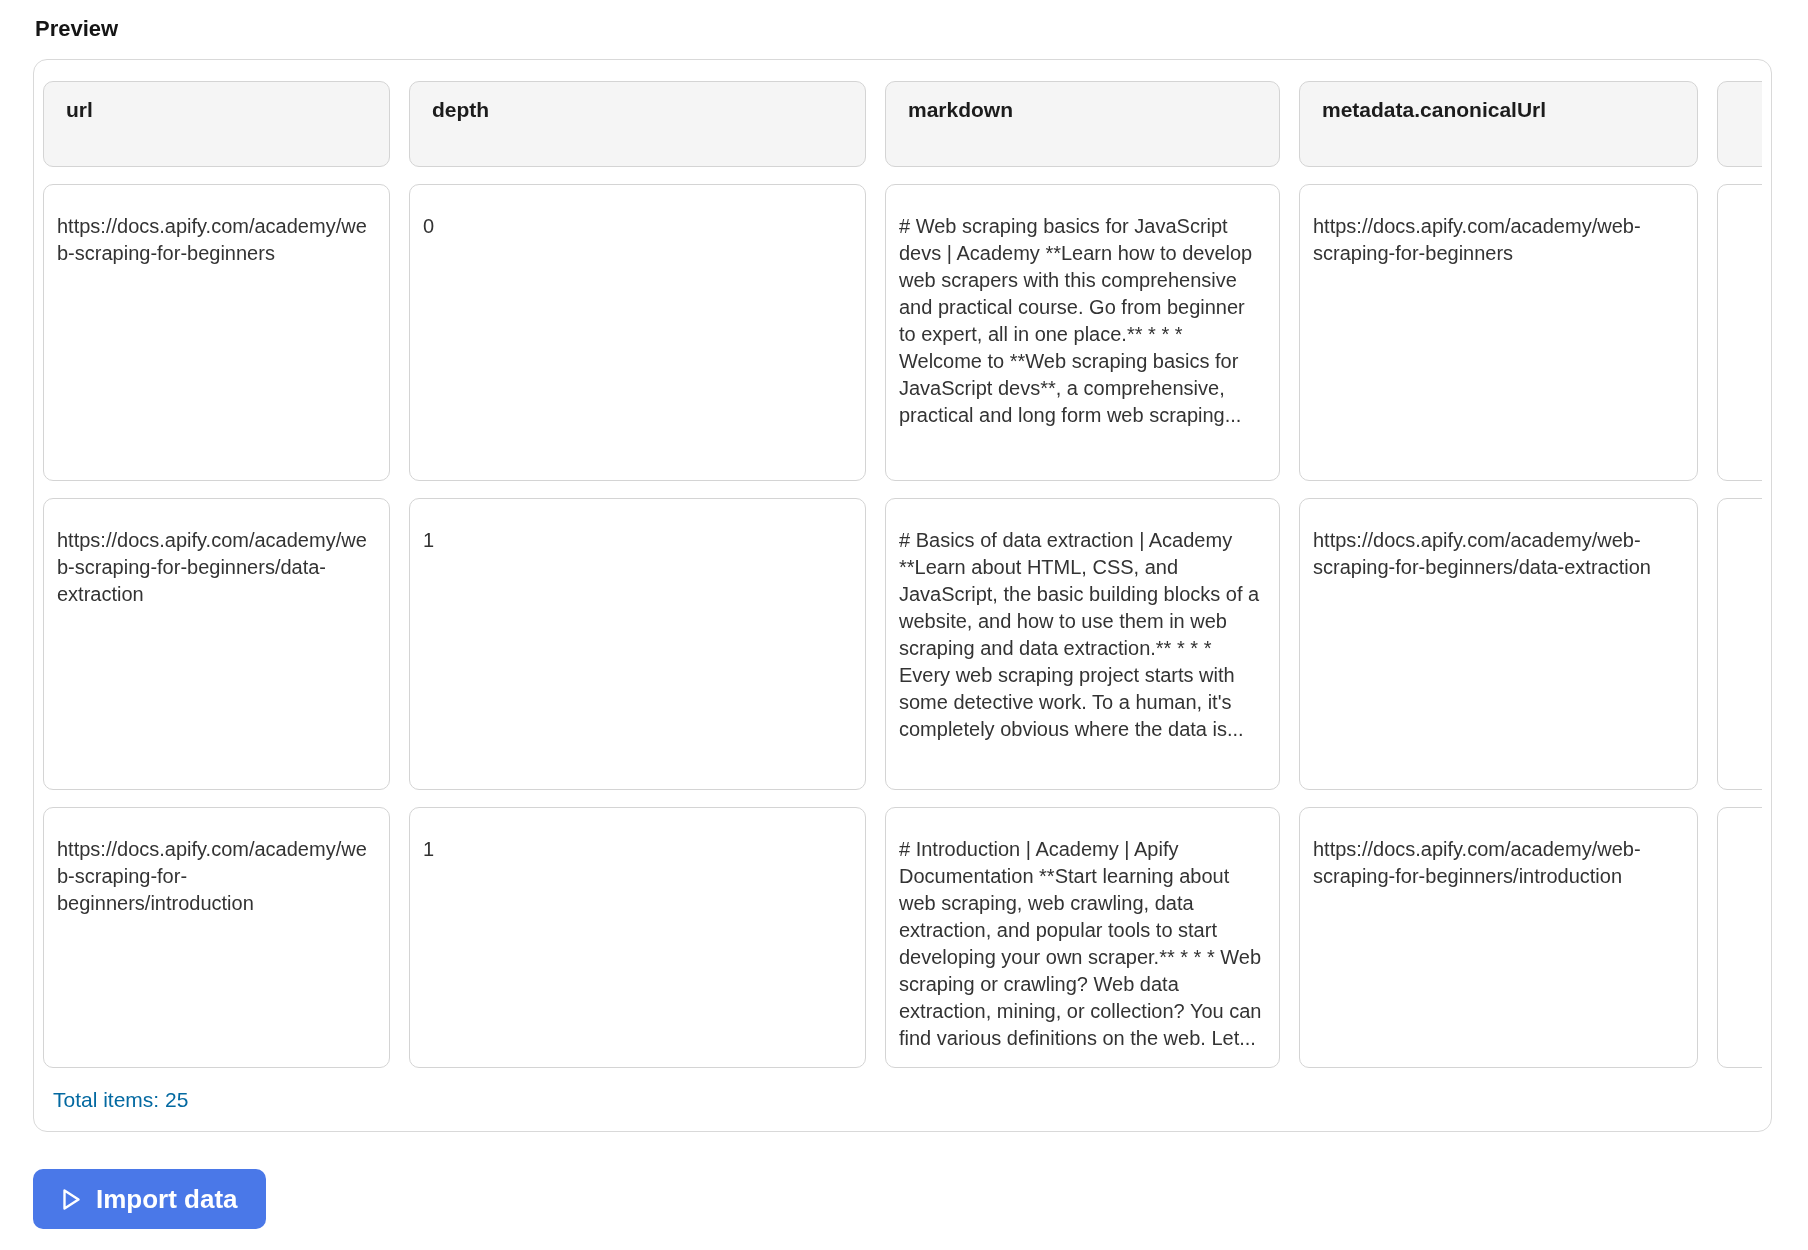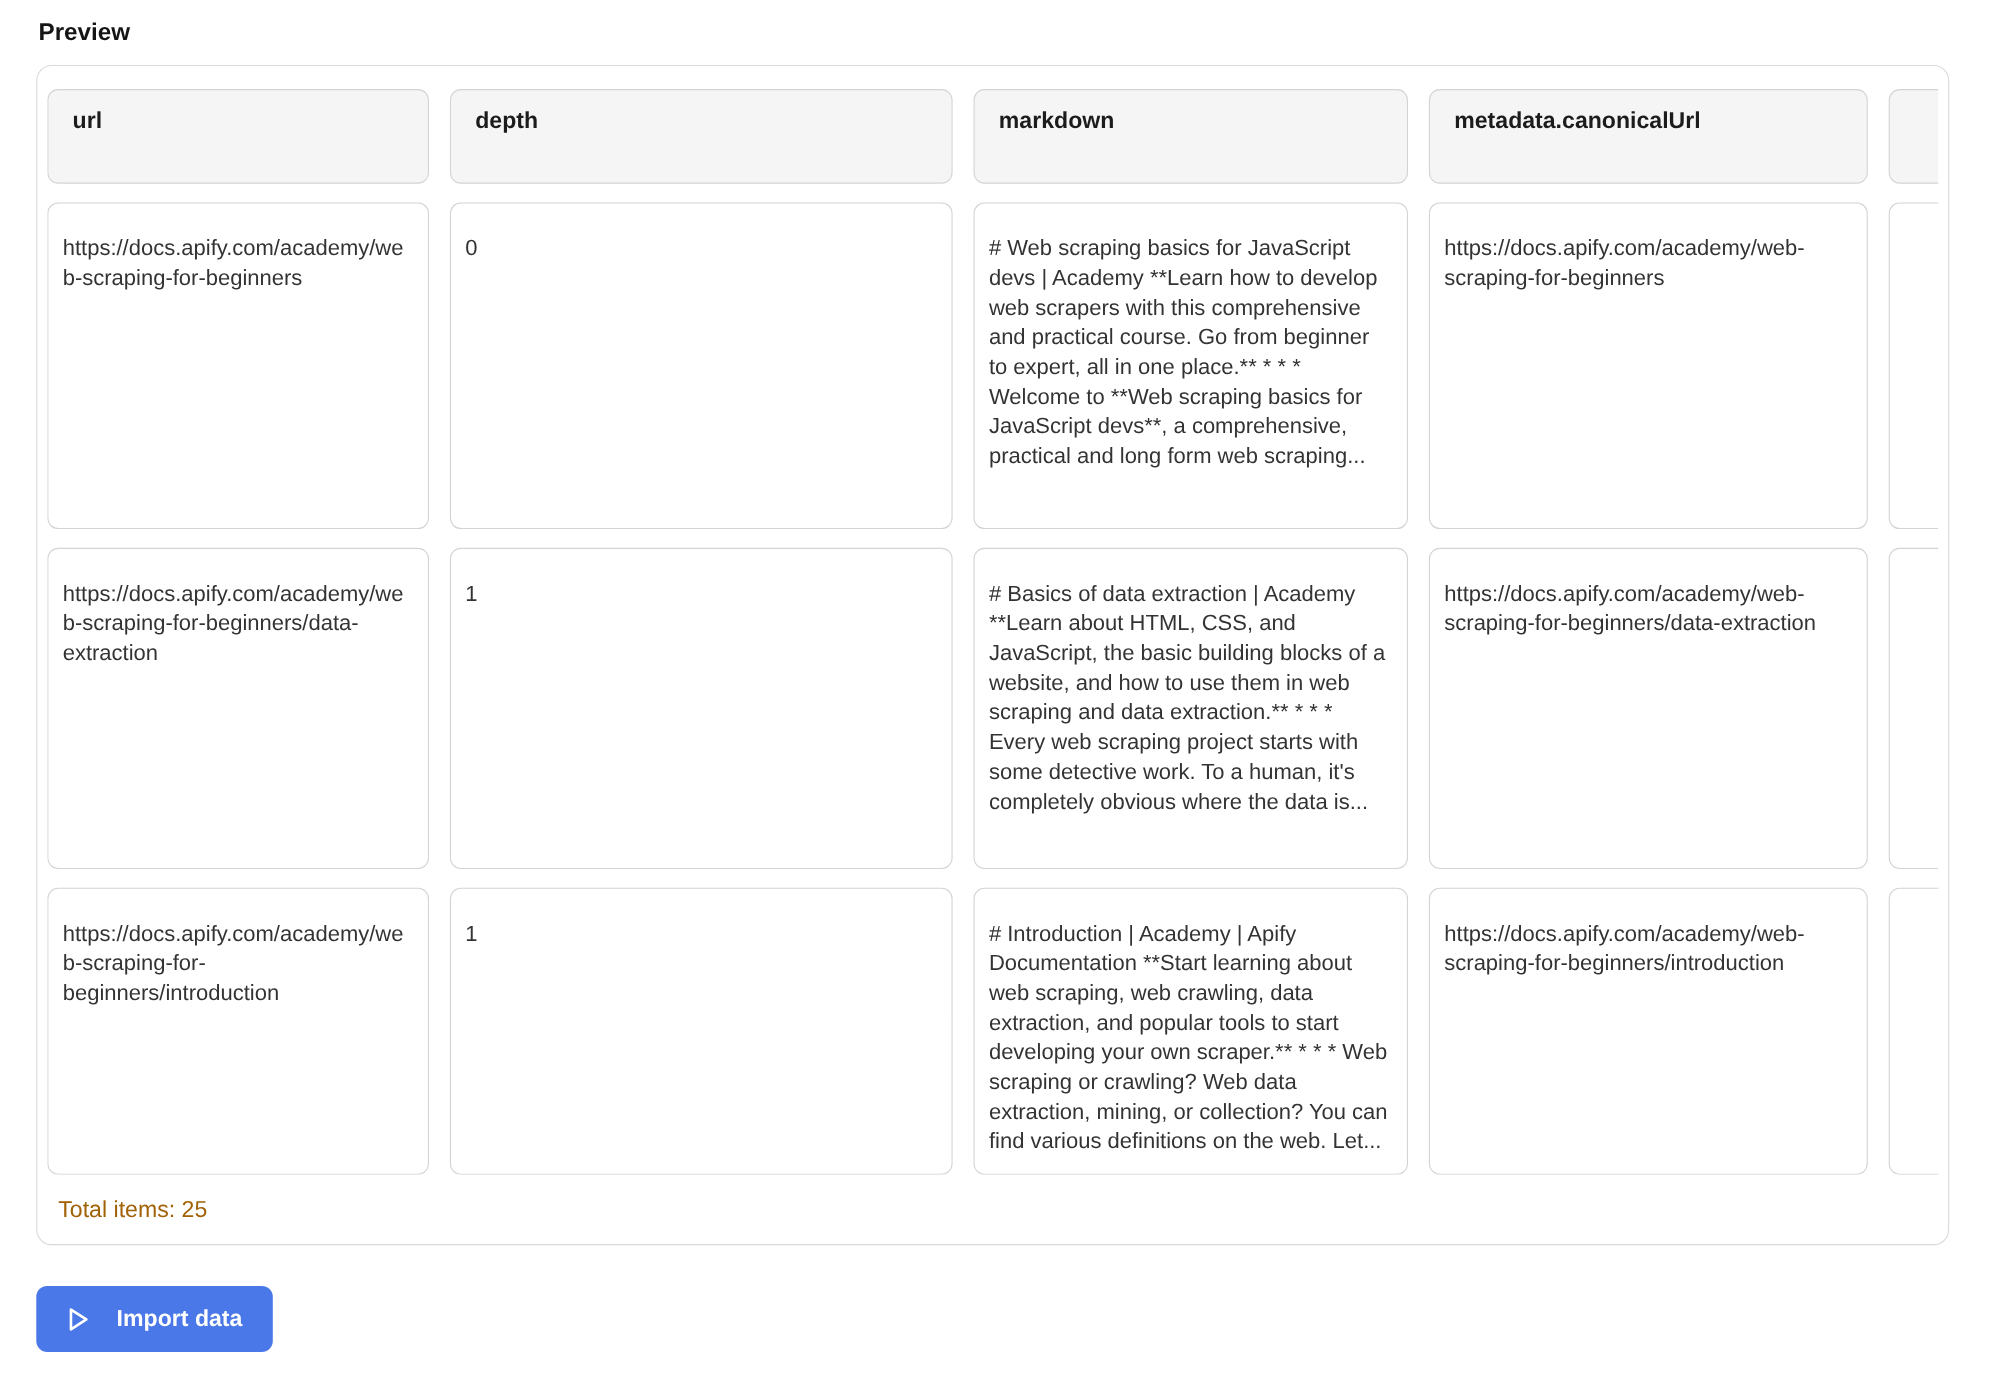--- a/index.html
+++ b/index.html
@@ -49,35 +49,35 @@
   .cell.hdr {
     background: #f5f5f5;
     font-weight: 700;
     font-size: 21px;
     color: #1c1c1c;
     padding: 14px 22px;
   }
   .total {
     margin: 20px 0 12px 10px;
     font-size: 21px;
-    color: #a16207;
+    color: #0369a1;
   }
   .import-btn {
     margin: 37px 0 0 0;
     display: inline-flex;
     align-items: center;
-    gap: 24px;
+    gap: 14px;
     height: 60px;
     padding: 0 28px;
     background: #4a78e8;
     border: none;
     border-radius: 10px;
     color: #ffffff;
     font-family: "Liberation Sans", sans-serif;
-    font-size: 21px;
+    font-size: 26px;
     font-weight: 700;
     cursor: pointer;
   }
   .play { display: inline-flex; align-items: center; }
 </style>
 </head>
 <body>
 
 
 

